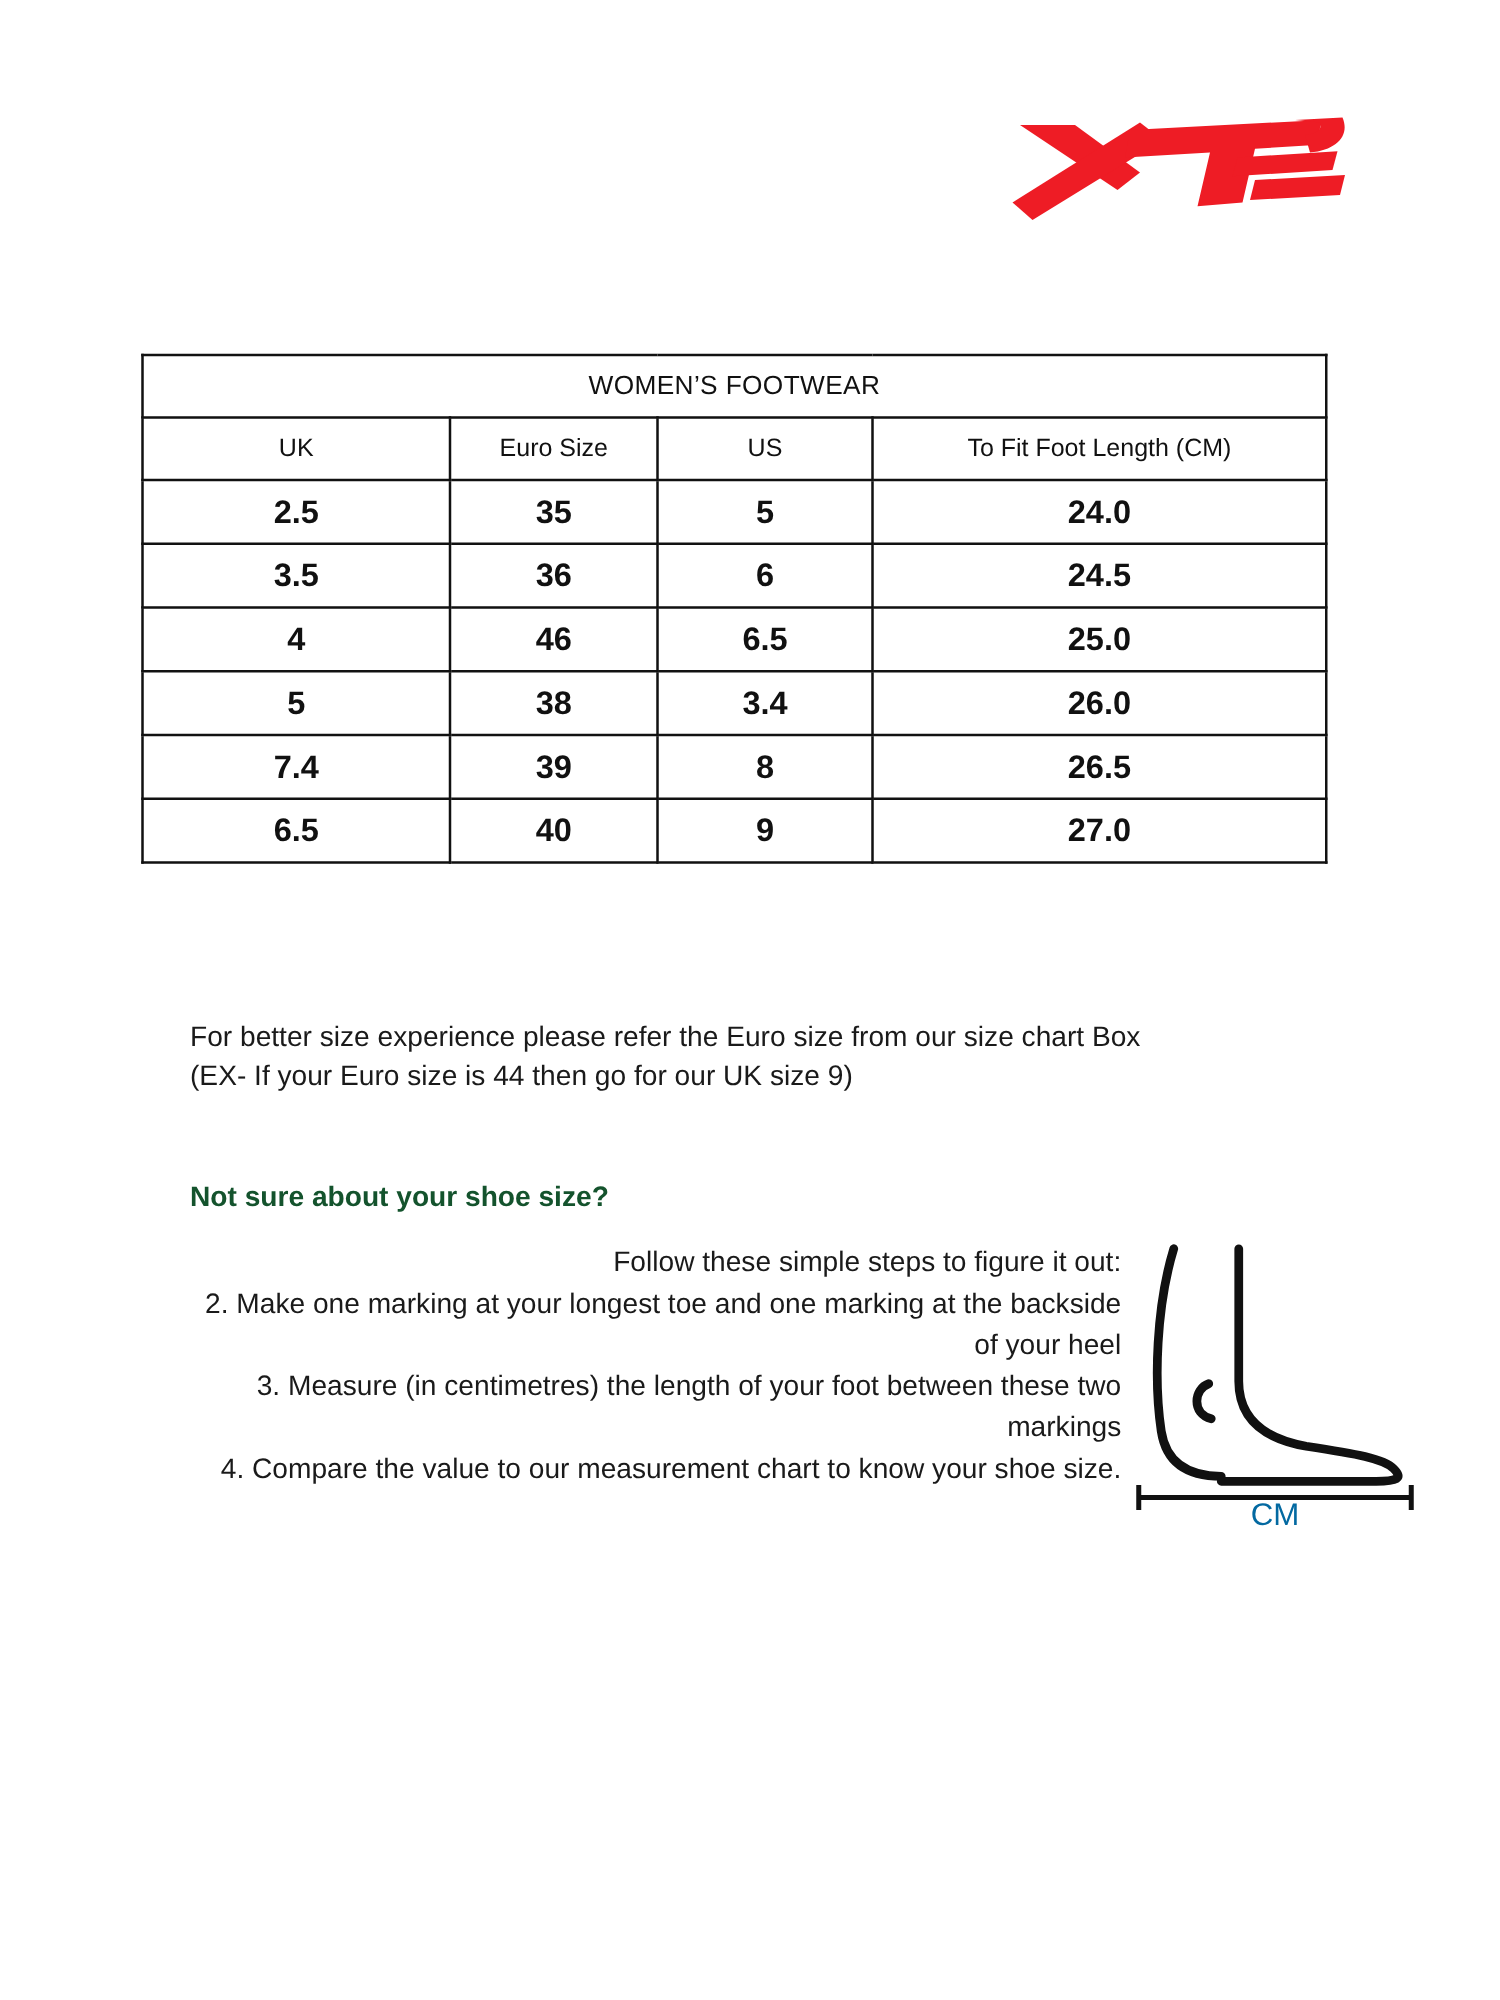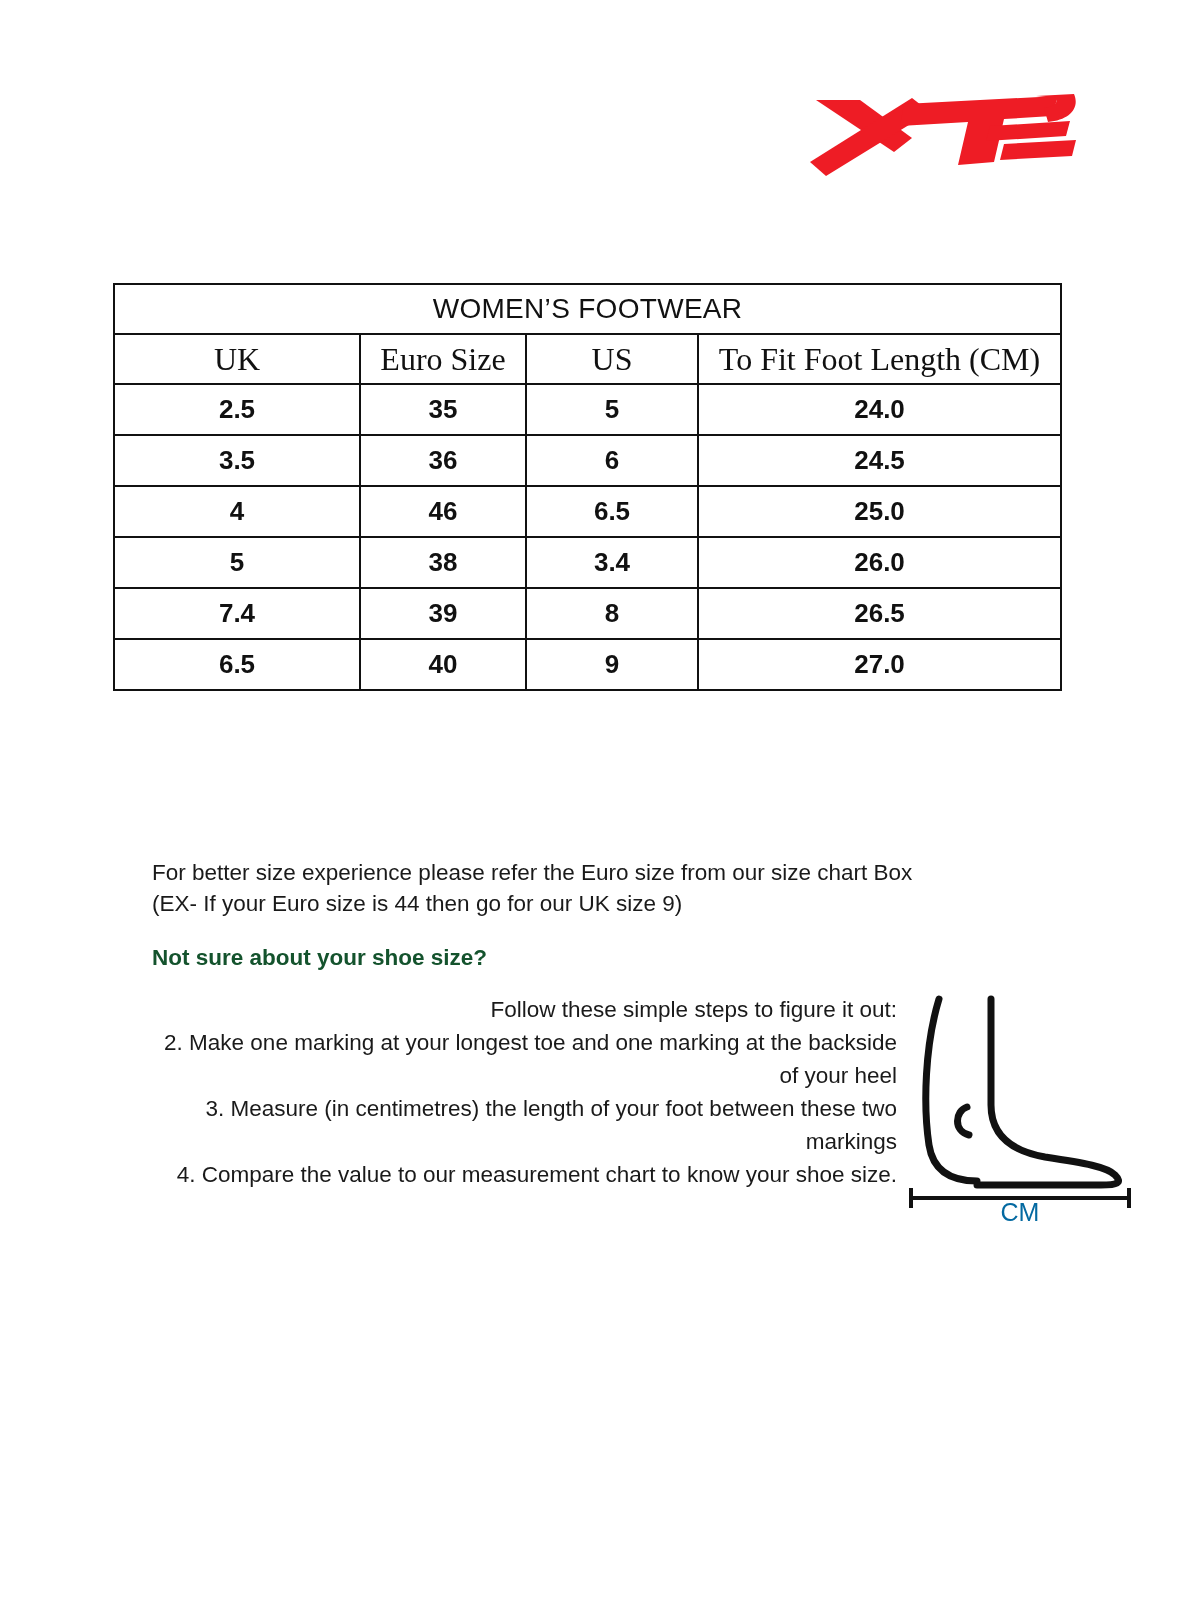--- a/index.html
+++ b/index.html
@@ -39,45 +39,44 @@
     table-layout: fixed;
   }
   table.size-table td {
     border: 2px solid #111111;
     text-align: center;
     padding: 0;
     height: 49px;
     vertical-align: middle;
   }
   .tbl-title {
-    font-size: 28px;
+    font-size: 21px;
     font-weight: 400;
     letter-spacing: 0.3px;
     height: 48px !important;
   }
   .hdr-cell {
-    font-size: 32px;
+    font-size: 20px;
     font-weight: 400;
     height: 48px !important;
-    font-family: Liberation Serif, serif;
   }
   .data-cell {
     font-size: 26px;
     font-weight: bold;
   }
   .col-uk     { width: 246px; }
   .col-euro   { width: 166px; }
   .col-us     { width: 172px; }
   .col-length { width: 363px; }
 
   
   .note-block {
     position: absolute;
     left: 152px;
-    top: 857px;
+    top: 814px;
     width: 880px;
     font-size: 22.5px;
     line-height: 31px;
     color: #1a1a1a;
   }
   .subhead {
     position: absolute;
     left: 152px;
     top: 945px;
     font-size: 22.5px;

